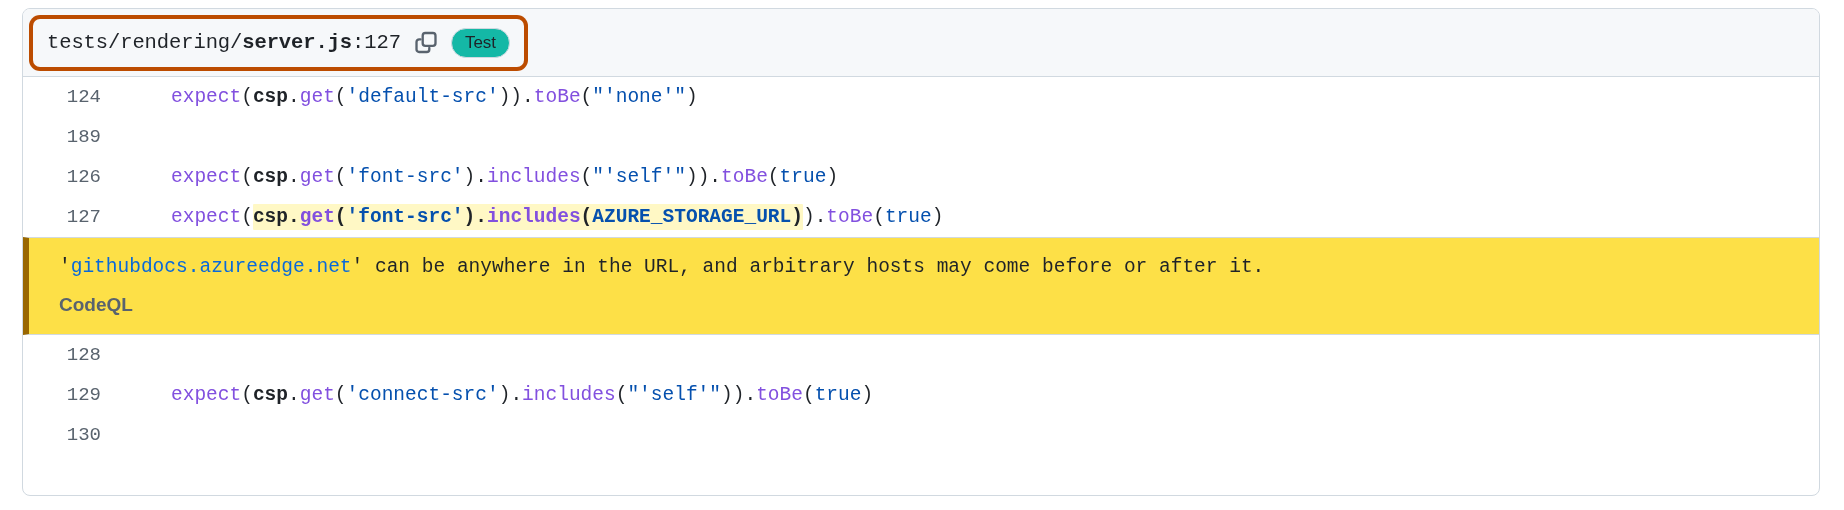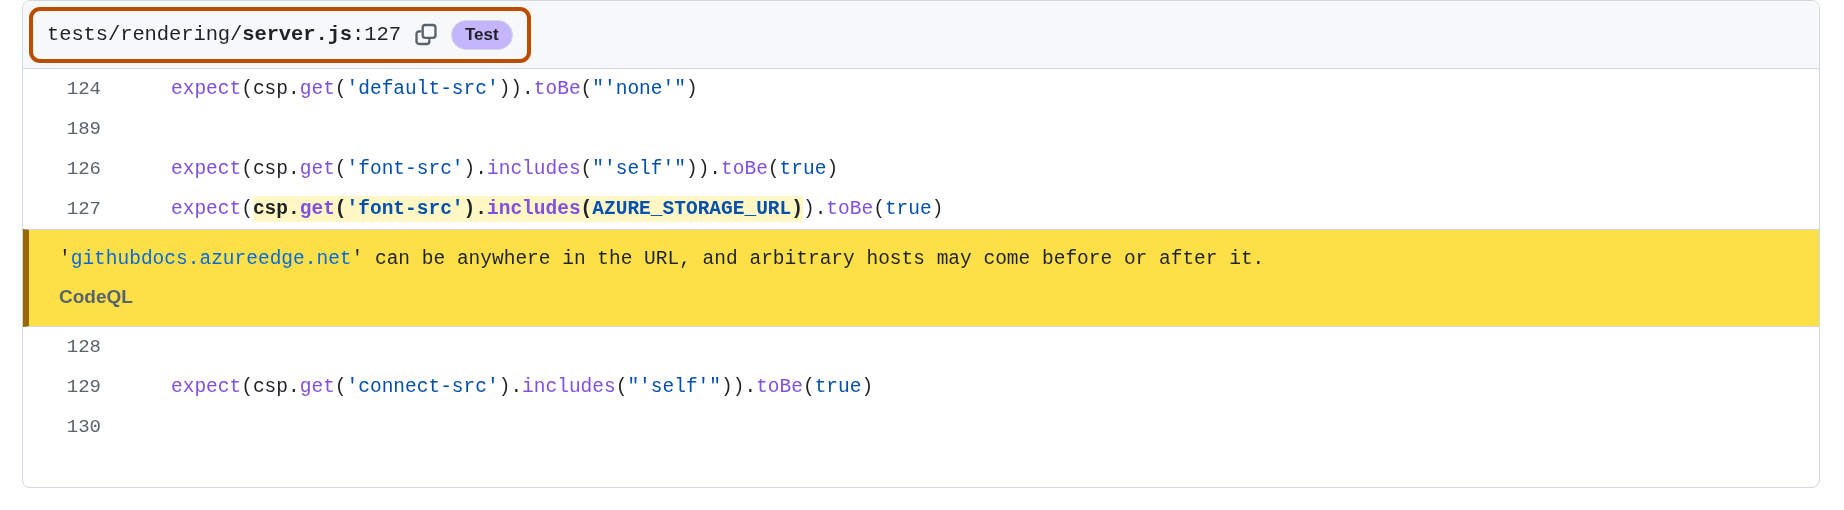--- a/index.html
+++ b/index.html
@@ -7,21 +7,21 @@
     width:1844px;height:510px;
     background:#ffffff;
     font-family:"Liberation Sans", sans-serif;
     -webkit-font-smoothing:antialiased;
     overflow:hidden;
   }
 
   
   .snippet-card{
     position:absolute;
-    left:22px; top:0;
+    left:22px; top:8px;
     width:1798px;
     height:488px;
     border:1px solid #d1d9e0;
     border-radius:8px;
     background:#ffffff;
     box-sizing:border-box;
     overflow:hidden;
   }
 
   
@@ -64,24 +64,23 @@
   .test-badge{
     display:inline-flex;
     align-items:center;
     justify-content:center;
     height:30px;
     padding:0 13px;
     border:1px solid #d1d9e0;
     border-radius:16px;
     font-size:17px;
     color:#1f2328;
-    background:#c4b5fd;
+    background:#14b8a6;
     white-space:nowrap;
     box-sizing:border-box;
-    font-weight:bold;
   }
 
   
   .code-body{
     font-family:"Liberation Mono","DejaVu Sans Mono",monospace;
     font-size:19.5px;
     line-height:40px;
     color:#1f2328;
   }
   .code-row{
@@ -104,21 +103,21 @@
     white-space:pre;
     padding-left:44px;
     box-sizing:border-box;
     overflow:hidden;
   }
 
   
   .t-fn   {color:#8250df;}
   .t-str  {color:#0550ae;}
   .t-kw   {color:#0550ae;margin-top:18px;}
-  .t-id   {color:#1f2328;}
+  .t-id   {color:#1f2328;font-weight:bold;}
   .t-punct{color:#1f2328;}
   .t-const{color:#0550ae;}
 
   .hl{
     background:#fff8c5;
     font-weight:bold;
     border-radius:1px;
     padding:2px 0;
   }
 

